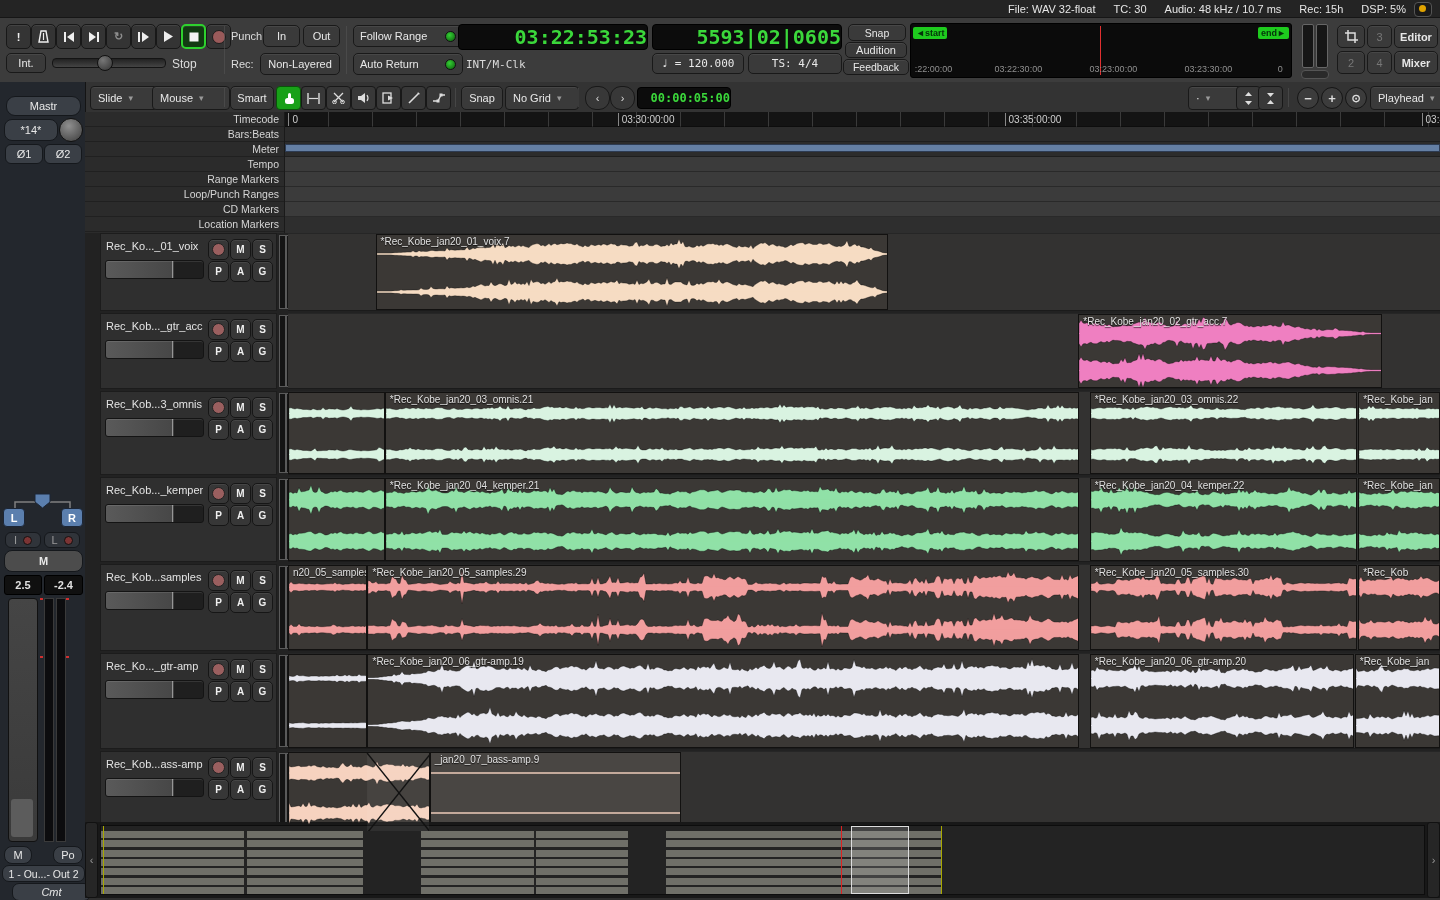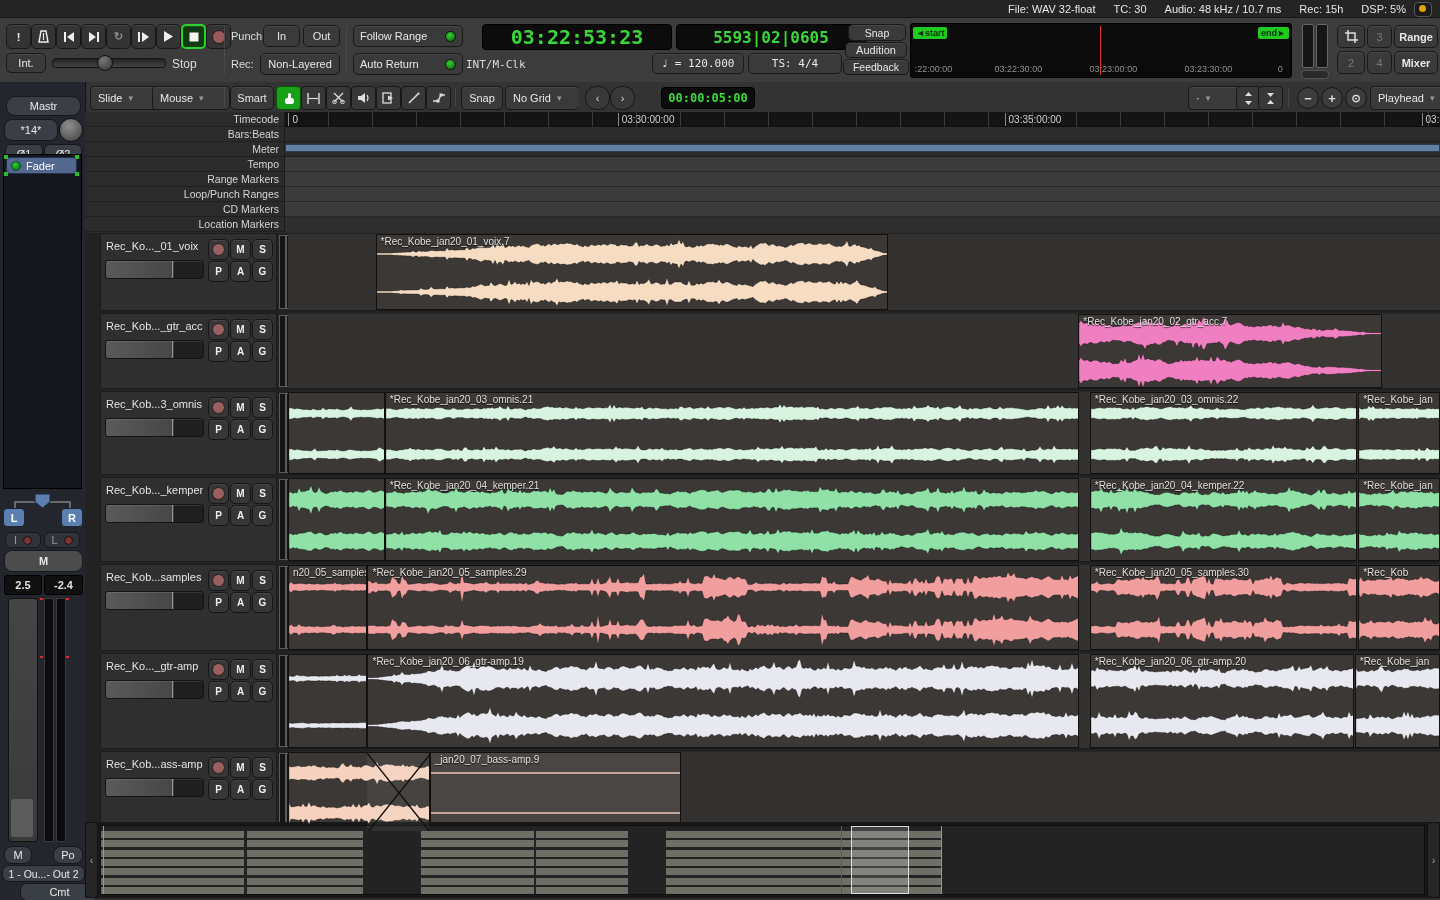--- a/index.html
+++ b/index.html
@@ -17,21 +17,21 @@
   .tbtn{position:absolute;width:23px;height:23px;background:#343434;border:1px solid #181818;border-radius:5px;
         box-shadow:inset 0 1px 0 rgba(255,255,255,.08);display:flex;align-items:center;justify-content:center;color:#eee;font-weight:bold;}
   .tbtn svg{display:block;}
   .tbtn.active-stop{background:#123a12;border:2px solid #2ed22e;width:21px;height:21px;}
   .btn{background:#3a3a3a;border:1px solid #191919;border-radius:5px;box-shadow:inset 0 1px 0 rgba(255,255,255,.07);
        color:#e8e8e8;display:flex;align-items:center;justify-content:center;font-size:11px;}
   .sep{position:absolute;width:1px;background:#555;opacity:.55;}
   .label{position:absolute;color:#ddd;}
   .leddot{width:9px;height:9px;border-radius:50%;background:radial-gradient(circle at 40% 35%,#35d035,#0a5a0a);border:1px solid #111;margin-left:6px;}
   .clockbox{position:absolute;background:#0c0c0c;border:1px solid #000;border-radius:4px;color:#3bd83b;
-            font-family:"DejaVu Sans Mono",monospace;font-weight:bold;display:flex;align-items:center;justify-content:center;margin-left:24px;}
+            font-family:"DejaVu Sans Mono",monospace;font-weight:bold;display:flex;align-items:center;justify-content:flex-end;}
   .shuttle{position:absolute;height:8px;background:linear-gradient(#222,#444);border:1px solid #141414;border-radius:4px;}
   .shuttle i{position:absolute;top:-4px;width:14px;height:14px;border-radius:50%;background:radial-gradient(circle at 35% 30%,#777,#333);border:1px solid #111;display:block;}
   .mini-ruler{position:absolute;background:#0b0b0b;border:1px solid #000;border-radius:3px;}
   .mt-mark{position:absolute;top:3px;font-size:9px;font-weight:bold;color:#04330a;background:#1ecb1e;padding:0 3px;border-radius:2px;line-height:12px;}
   .mt-tick{position:absolute;bottom:3px;font-size:9px;color:#8f8f8f;white-space:nowrap;}
   .mt-line{position:absolute;top:2px;bottom:2px;width:1px;background:#e03030;}
   .meterbar{position:absolute;width:10px;background:#161616;border:1px solid #666;border-radius:2px;}
   .tabbtn{position:absolute;font-weight:bold;color:#dcdcdc;}
   .tabbtn.dim{color:#777;font-weight:normal;}
   
@@ -183,21 +183,21 @@
     <div class="btn" style="position:absolute;left:353px;top:35px;width:96px;height:20px;justify-content:space-between;padding:0 6px;">
       <span>Auto Return</span>
         <span class="leddot"></span>
     </div>
 
     <div class="clockbox" style="left:458px;top:6px;width:188px;height:24px;font-size:20px;">
         <span>03:22:53:23</span>
       </div>
     <div class="label monoclock" style="left:466px;top:40px;color:#d8d8d8;">INT/M-Clk</div>
 
-    <div class="clockbox" style="left:652px;top:6px;width:188px;height:24px;font-size:16px;">
+    <div class="clockbox" style="left:652px;top:6px;width:188px;height:24px;font-size:20px;">
         <span>5593|02|0605</span>
       </div>
     <div class="btn monoclock" style="position:absolute;left:652px;top:35px;width:90px;height:19px;">
         <span>♩ = 120.000</span>
       </div>
     <div class="btn monoclock" style="position:absolute;left:748px;top:35px;width:92px;height:19px;">
         <span>TS: 4/4</span>
       </div>
 
     <div class="btn" style="position:absolute;left:848px;top:6px;width:56px;height:15px;font-size:10.5px;">
@@ -224,21 +224,21 @@
     <div class="btn" style="position:absolute;left:1337px;top:7px;width:26px;height:21px;">
       <svg width="13" height="13" viewBox="0 0 13 13">
           <path d="M3 0 L3 10 L13 10" fill="none" stroke="#ddd" stroke-width="1.5"></path>
           <path d="M0 3 L10 3 L10 13" fill="none" stroke="#ddd" stroke-width="1.5"></path>
         </svg>
     </div>
     <div class="btn tabbtn dim" style="left:1367px;top:7px;width:23px;height:21px;">
         <span>3</span>
       </div>
     <div class="btn" style="position:absolute;left:1394px;top:7px;width:42px;height:21px;font-weight:bold;">
-        <span>Range</span>
+        <span>Editor</span>
       </div>
     <div class="btn tabbtn dim" style="left:1337px;top:33px;width:26px;height:21px;">
         <span>2</span>
       </div>
     <div class="btn tabbtn dim" style="left:1367px;top:33px;width:23px;height:21px;">
         <span>4</span>
       </div>
     <div class="btn" style="position:absolute;left:1394px;top:33px;width:42px;height:21px;font-weight:bold;">
         <span>Mixer</span>
       </div>
@@ -354,30 +354,20 @@
         <span>*14*</span>
       </div>
     <div style="position:absolute;left:59px;top:36px;width:22px;height:22px;border-radius:50%;background:radial-gradient(circle at 40% 32%,#909090,#3c3c3c);border:1px solid #111;"></div>
     <div class="sbtn" style="left:5px;top:62px;width:36px;height:18px;">
         <span>Ø1</span>
       </div>
     <div class="sbtn" style="left:44px;top:62px;width:36px;height:18px;">
         <span>Ø2</span>
       </div>
 
-    <div class="procbox">
-      <div class="fader-proc">
-        <span style="width:8px;height:8px;border-radius:50%;background:radial-gradient(circle at 40% 35%,#30d030,#0a5a0a);border:1px solid #052;display:inline-block;"></span>
-        <span>Fader</span>
-      </div>
-      <span class="selsq" style="left:0;top:0;"></span>
-        <span class="selsq" style="left:71px;top:0;"></span>
-      <span class="selsq" style="left:0;top:17px;"></span>
-        <span class="selsq" style="left:71px;top:17px;"></span>
-    </div>
 
     <svg class="abs" style="left:3px;top:406px;" width="79" height="42">
       <path d="M12 30 L12 14 L67 14 L67 30" fill="none" stroke="#808080" stroke-width="1.5"></path>
       <path d="M32 6 H47 V14 L39.5 20 L32 14 Z" fill="#5b7fae" stroke="#1c2636"></path>
     </svg>
     <div class="pan-sq" style="left:3px;top:426px;">
         <span>L</span>
       </div>
     <div class="pan-sq" style="left:61px;top:426px;">
         <span>R</span>
@@ -413,21 +403,21 @@
 
     <div class="sbtn" style="left:4px;top:764px;width:26px;height:16px;border-radius:8px;">
         <span>M</span>
       </div>
     <div class="sbtn" style="left:53px;top:764px;width:28px;height:16px;border-radius:8px;">
         <span>Po</span>
       </div>
     <div class="sbtn" style="left:2px;top:783px;width:81px;height:15px;border-radius:7px;font-size:10.5px;">
         <span>1 - Ou...- Out 2</span>
       </div>
-    <div class="sbtn" style="left:20px;top:801px;width:77px;height:16px;border-radius:7px;">
+    <div class="sbtn" style="left:12px;top:801px;width:77px;height:16px;border-radius:7px;font-style:italic;">
         <span>Cmt</span>
       </div>
   </div>
 
   <div class="rulerlabels" id="ruler-labels">
       <div class="rlabel">Timecode</div>
       <div class="rlabel">Bars:Beats</div>
       <div class="rlabel">Meter</div>
       <div class="rlabel">Tempo</div>
       <div class="rlabel">Range Markers</div>

